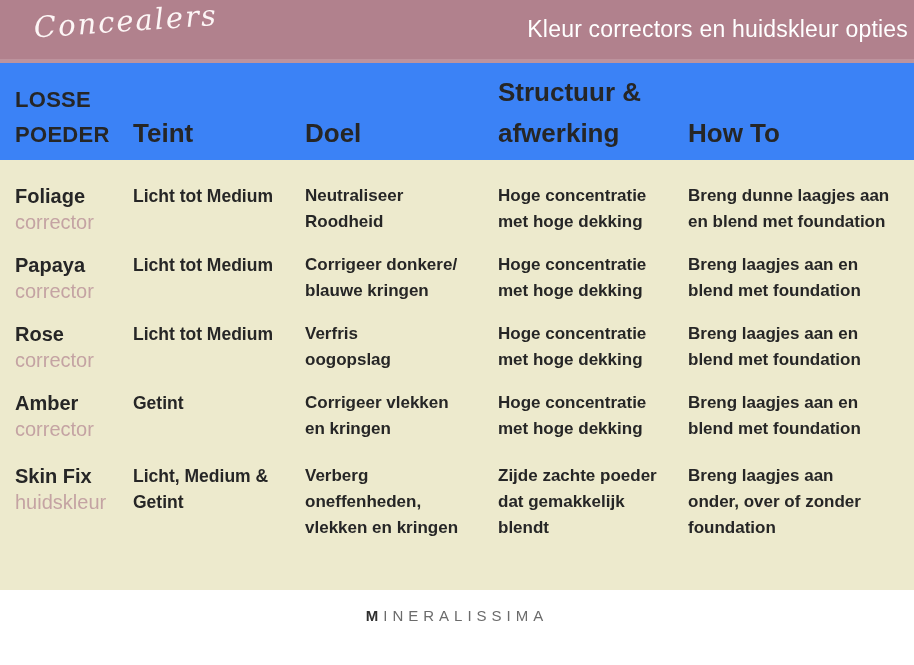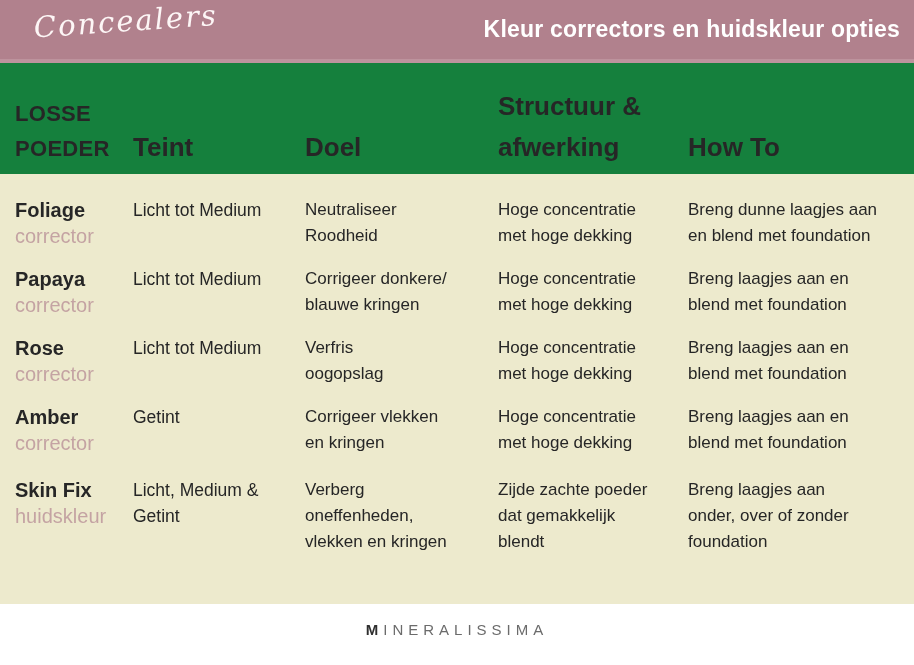--- a/index.html
+++ b/index.html
@@ -29,39 +29,39 @@
     font-size: 29px;
     letter-spacing: 2px;
     color: #fdf6f6;
     padding-left: 34px;
     transform: rotate(-4deg);
     transform-origin: left center;
   }
   .topbar-title {
     color: #ffffff;
     font-size: 23px;
-    font-weight: bold;
-    padding-right: 14px;
+    font-weight: normal;
+    padding-right: 6px;
     letter-spacing: 0.2px;
   }
 
   
   .grid-row {
     display: grid;
     grid-template-columns: 118px 172px 193px 190px 226px;
     padding-left: 15px;
     box-sizing: border-box;
   }
 
   
   .thead {
-    height: 111px;
+    height: 97px;
     align-items: end;
     padding-bottom: 7px;
-    background: #15803d;
+    background: #3b82f6;
   }
   .thead .col {
     font-weight: bold;
     font-size: 26px;
     line-height: 1.55;
     white-space: pre-line;
   }
   .thead .col.first {
     font-size: 22px;
     line-height: 1.62;
@@ -73,21 +73,21 @@
     background: #edeacd;
     height: 430px;
     padding-top: 23px;
     box-sizing: border-box;
   }
   .trow { align-items: start; }
   .trow { min-height: 69px; }
   .trow:nth-child(4) { min-height: 73px; }
   .trow:last-child { min-height: 0; }
   .cell {
-    font-weight: normal;
+    font-weight: bold;
     font-size: 17px;
     line-height: 26px;
     white-space: pre-line;
     padding-right: 8px;
   }
   .namecell { line-height: 1; }
   .prod-name {
     font-weight: bold;
     font-size: 20px;
     line-height: 27px;

